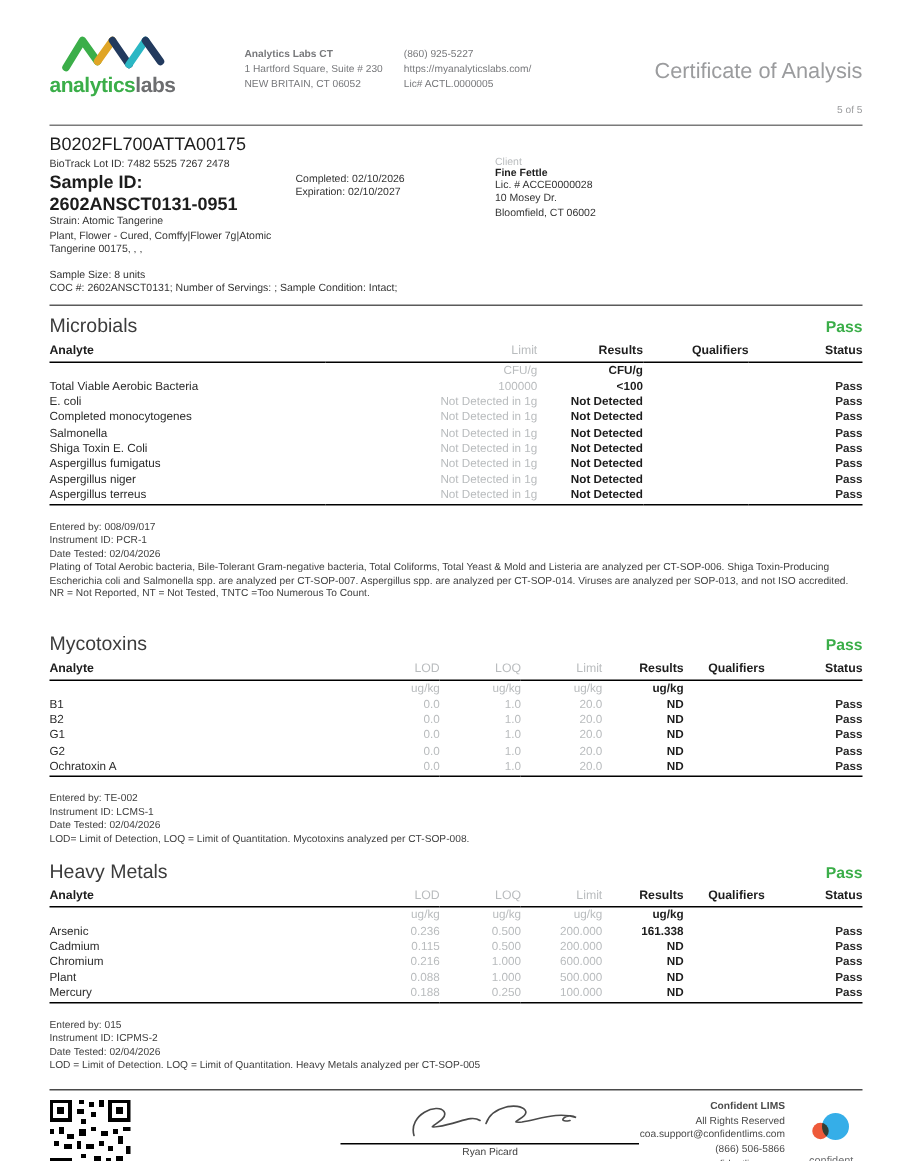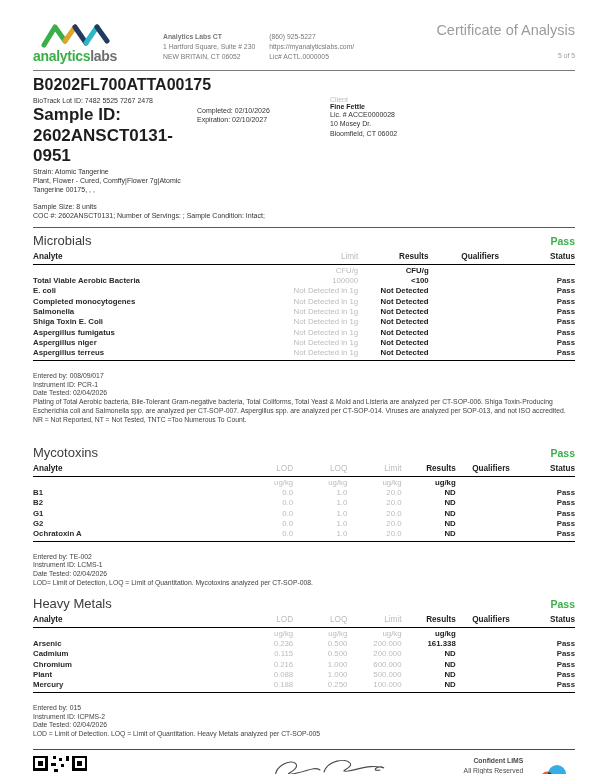--- a/index.html
+++ b/index.html
@@ -14,51 +14,51 @@
   
   .header { display:flex; align-items:flex-start; border-bottom:1px solid #7a7a7a; padding-bottom:6px; }
   .logo-block { width:118px; }
   .logo-zig { display:block; margin-left:8px; }
   .logo-text { font-size:14px; font-weight:bold; letter-spacing:-0.3px; }
   .logo-text .g { color:#3bae49; }
   .logo-text .l { color:#6d6e70; }
   .lab-info { display:flex; gap:14px; margin-left:12px; margin-top:10px; }
   .lab-col { font-size:6.8px; line-height:1.45; color:#77787b; }
   .lab-col .b { font-weight:bold; }
-  .doc-title-block { margin-left:auto; text-align:right; margin-top:0; }
+  .doc-title-block { margin-left:auto; text-align:right; margin-top:18px; }
   .doc-title { font-size:14.5px; color:#9b9c9e; }
   .page-ind { font-size:6.8px; color:#9b9c9e; margin-top:14px; }
 
   
-  .batch-title { font-size:16px; font-weight:bold; color:#1d1d1d; margin-top:5px; }
+  .batch-title { font-size:12px; font-weight:normal; color:#1d1d1d; margin-top:5px; }
   .info-grid { display:flex; margin-top:2px; }
   .info-c1 { width:164px; }
   .info-c2 { width:133px; }
   .info-c3 { width:auto; }
   .tiny { font-size:7px; line-height:1.35; color:#333; }
-  .sample-id { font-size:17px; font-weight:bold; color:#1d1d1d; line-height:1.2; }
+  .sample-id { font-size:12px; font-weight:bold; color:#1d1d1d; line-height:1.2; }
   .client-label { font-size:7px; color:#b9bcbe; }
   .client-name { font-size:7px; font-weight:bold; color:#1d1d1d; }
   .coc-block { margin-top:7px; }
   .rule { border:none; border-top:1px solid #5a5a5a; margin-top:6px; }
 
   
   .section-head { display:flex; align-items:baseline; justify-content:space-between; margin-top:5px; margin-bottom:4px; }
   .section-title { font-size:13px; color:#3c3c3c; }
   .section-status { font-size:10.5px; font-weight:bold; color:#3bae49; }
 
   table.data { width:100%; border-collapse:collapse; table-layout:fixed; }
   table.data th, table.data td { padding:0.5px 0; font-size:7.8px; line-height:1.2; }
   tr.col-head th { border-bottom:1.6px solid #000; font-weight:bold; font-size:8.2px; color:#1d1d1d; padding-bottom:2px;margin-top:44px; }
   tr.col-head th.dimh { color:#b9bcbe; font-weight:normal; }
   .left { text-align:left; }
   .right { text-align:right; }
   td.dim { color:#b9bcbe; }
   td.res { font-weight:bold; color:#1d1d1d; }
-  td.an  { font-weight:bold; color:#2a2a2a; }
+  td.an  { font-weight:normal; color:#2a2a2a; }
   td.st  { font-weight:bold; color:#2a2a2a; }
   tbody.rows tr:last-child td { border-bottom:1.6px solid #000; padding-bottom:2px; }
 
   .meta { margin-top:11px; font-size:6.8px; line-height:1.3; color:#3f3f3f; }
   .meta .note { margin-top:0; }
 
   
   .footer { border-top:1px solid #4a4a4a; margin-top:10px; padding-top:6px; display:flex; align-items:flex-start; }
   .qr { width:54px; height:54px; flex:0 0 auto; }
   .sig-block { width:220px; margin-left:140px; text-align:center; }

